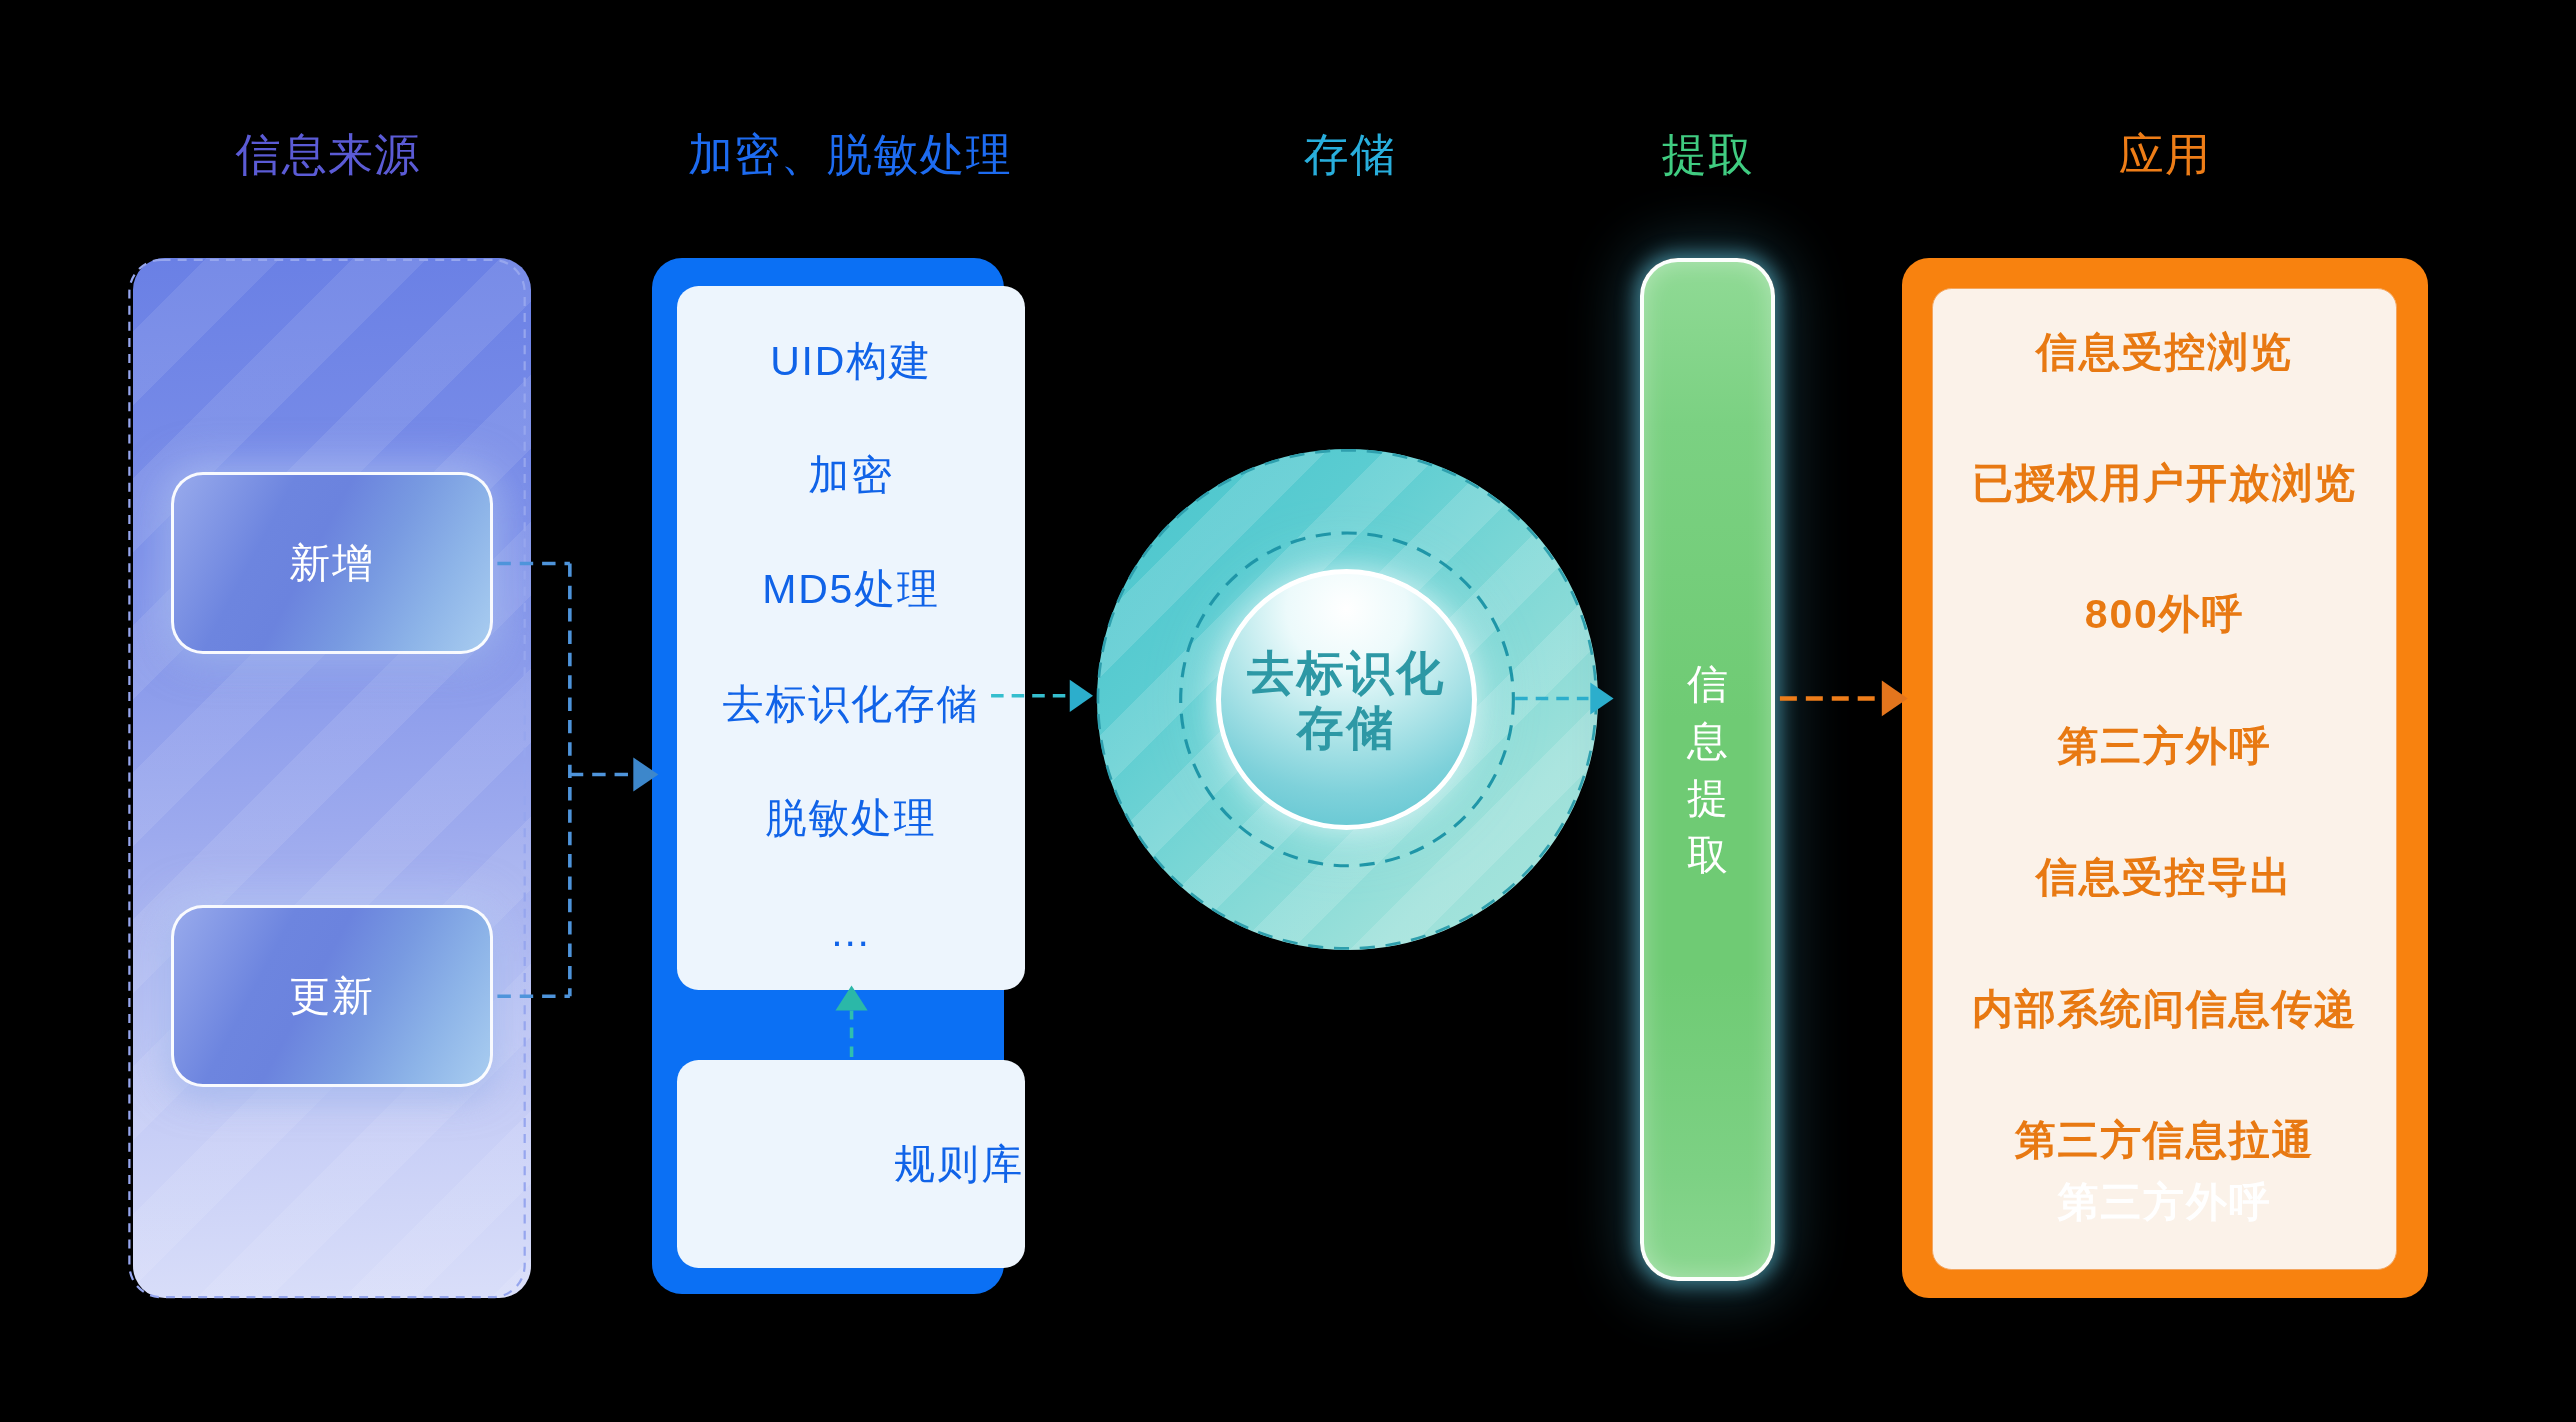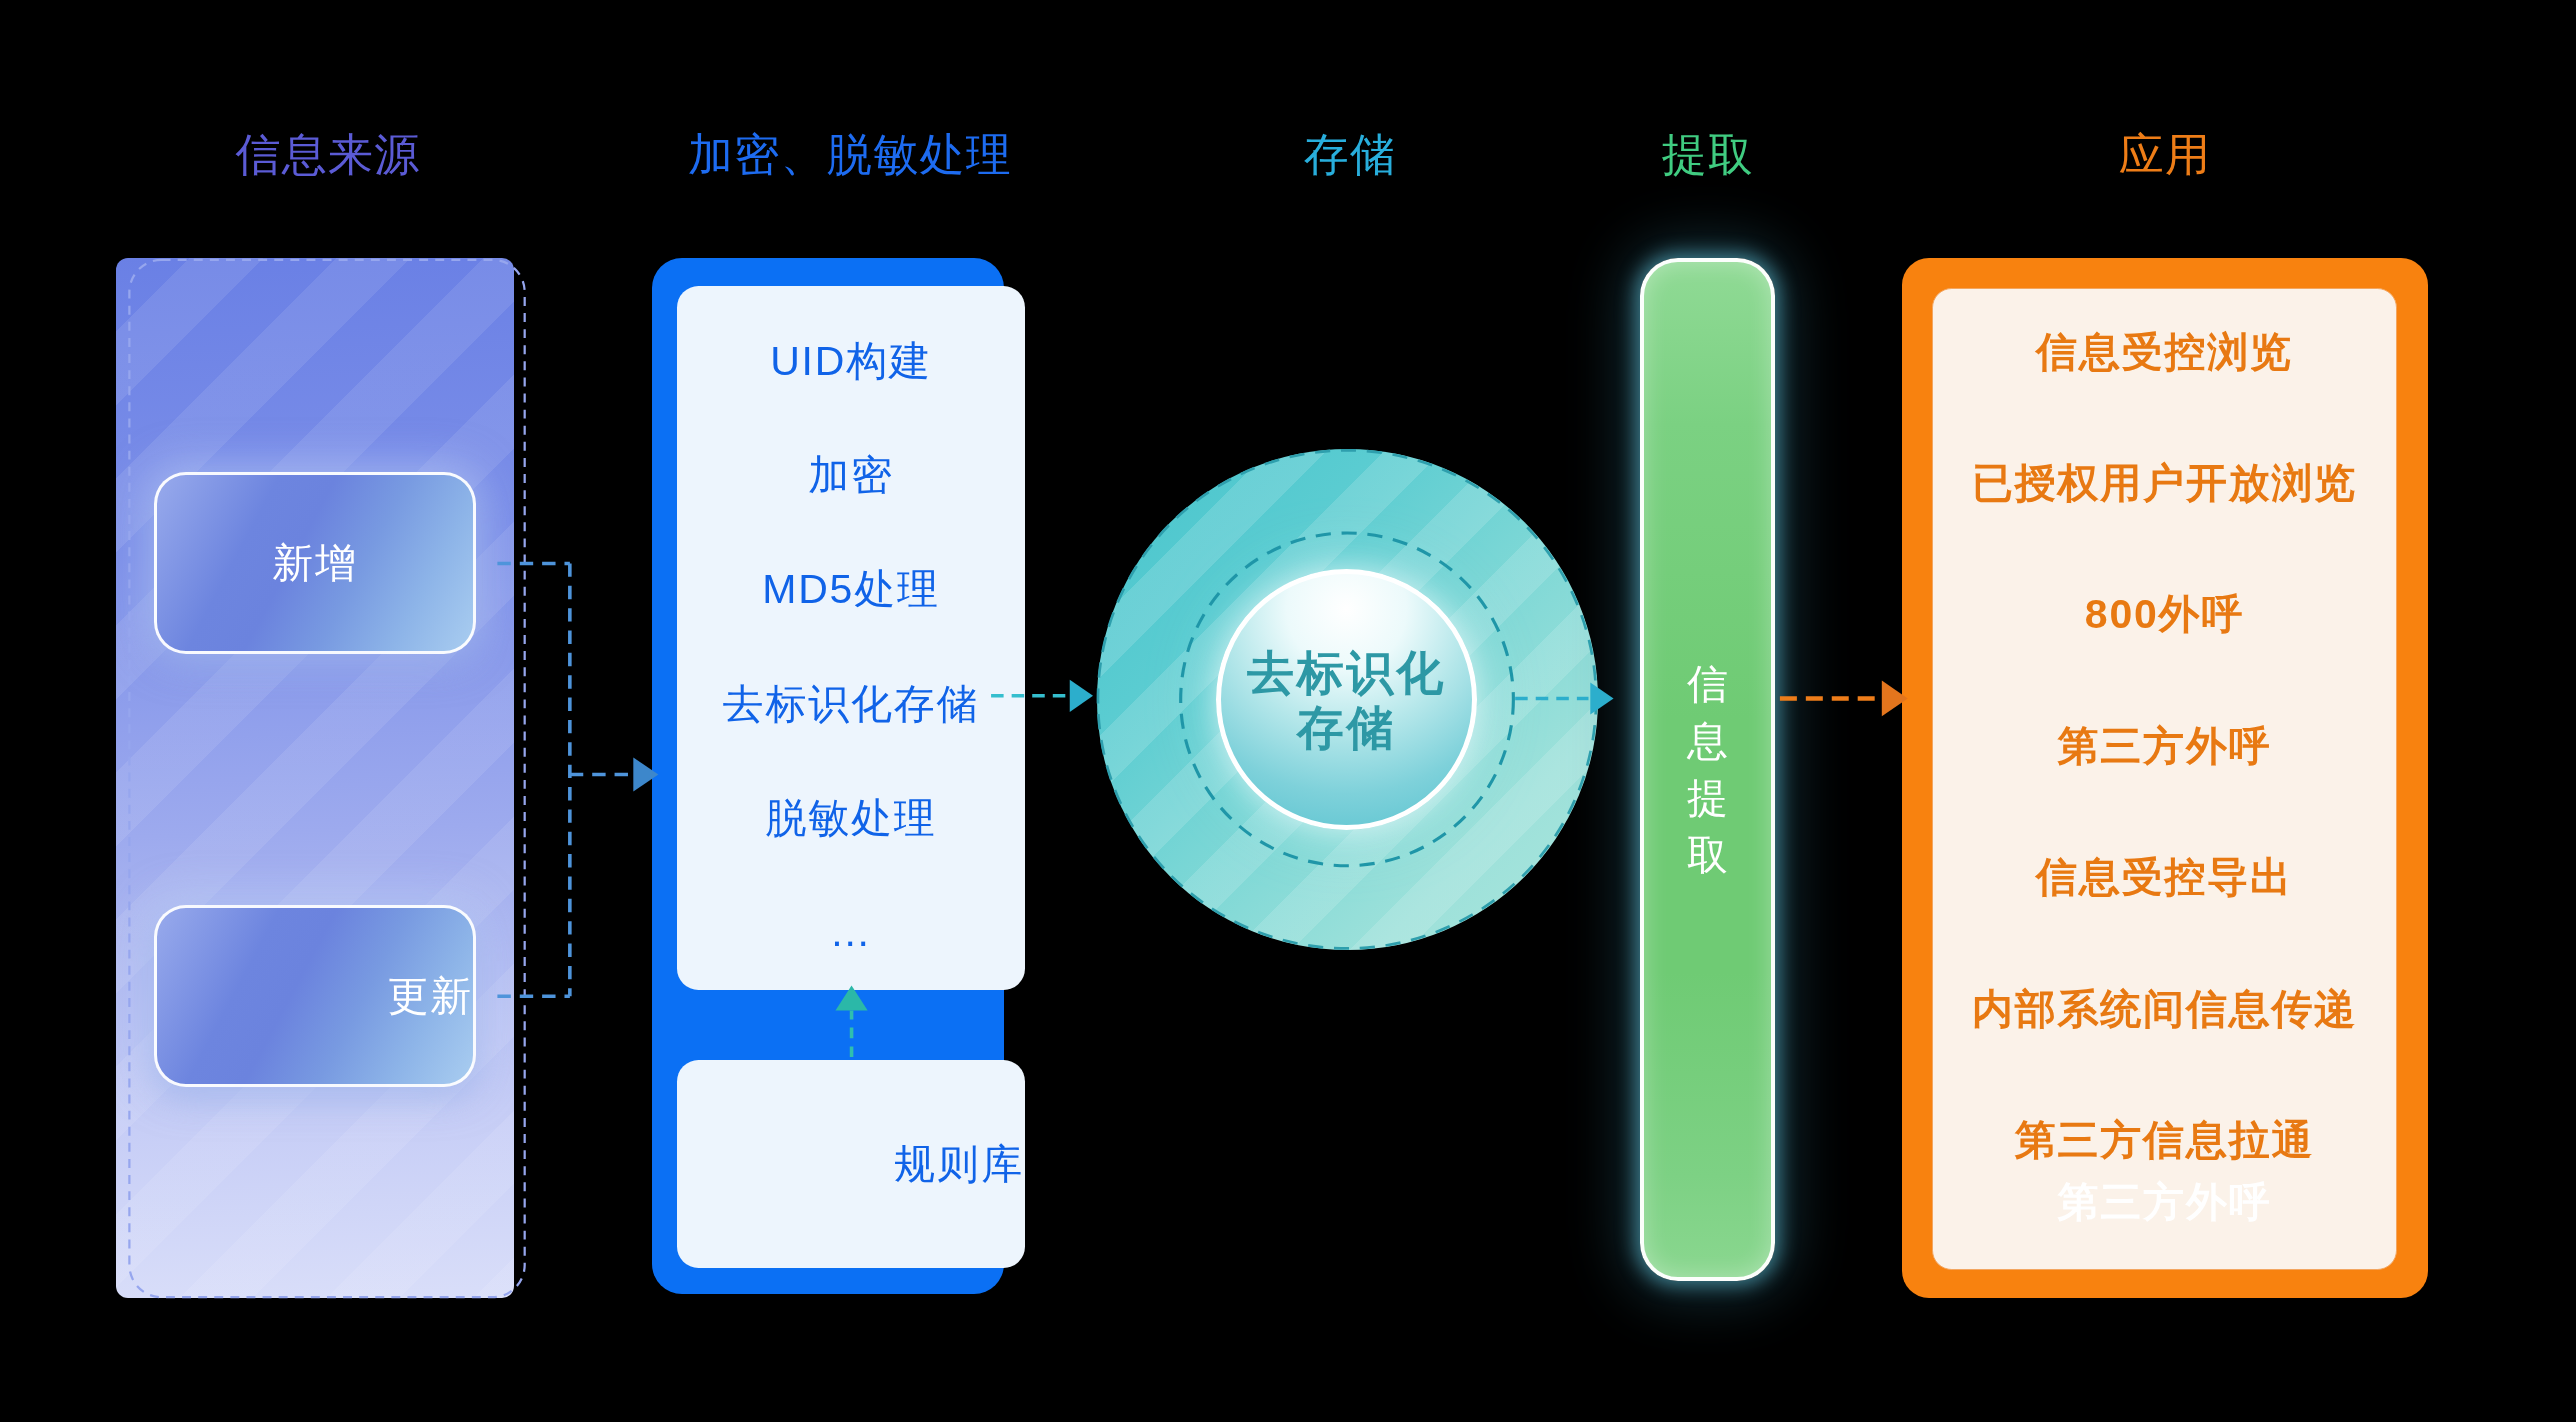--- a/index.html
+++ b/index.html
@@ -8,34 +8,34 @@
 
   
   .col-header{position:absolute;top:130px;transform:translateX(-50%);font-size:45px;font-weight:400;line-height:1.1;white-space:nowrap;letter-spacing:1.3px;}
   .hd-source{left:328px;color:#5B5BD5;}
   .hd-encrypt{left:850px;color:#1D6BF0;}
   .hd-storage{left:1350px;color:#28AEDC;}
   .hd-extract{left:1708px;color:#40CC81;}
   .hd-apply{left:2165px;color:#EE7D17;}
 
   
-  .source-panel{position:absolute;left:116px;top:258px;width:398px;height:1040px;border-radius:12px;
+  .source-panel{position:absolute;left:133px;top:258px;width:398px;height:1040px;border-radius:32px;
     box-sizing:border-box;
     background:linear-gradient(178deg,#6a80e5 0%,#7d90e9 28%,#9daaee 55%,#c6cdf6 82%,#d9def9 100%);
     overflow:hidden;}
   .source-panel .stripes{position:absolute;inset:0;
     background:repeating-linear-gradient(135deg,rgba(255,255,255,0) 0 52px,rgba(255,255,255,.09) 52px 104px);}
   .source-box{position:absolute;left:38px;width:322px;height:182px;border-radius:32px;box-sizing:border-box;
     border:3.6px solid rgba(255,255,255,.95);
     background:linear-gradient(118deg,#98aaec 0%,#6d85df 30%,#6b83de 44%,#789ae1 62%,#8db4e8 80%,#a9cdf0 100%);
     box-shadow:0 0 39px 7.2px rgba(200,218,252,.5), 0 9px 32px rgba(90,120,210,.4);
     display:flex;align-items:center;justify-content:center;
     color:#fff;font-size:41px;font-weight:500;letter-spacing:1.8px;}
   .box-add{top:214px;}
-  .box-update{top:647px;justify-content:flex-end;}
+  .box-update{top:647px;}
 
   
   .encrypt-panel{position:absolute;left:652px;top:258px;width:352px;height:1036px;border-radius:30px;background:#0B70F4;}
   .encrypt-steps{position:absolute;left:25px;top:28px;width:348px;height:704px;border-radius:21.5px;background:#EDF5FD;
     display:flex;flex-direction:column;justify-content:space-between;align-items:center;
     padding:55px 0 37px 0;box-sizing:border-box;}
   .encrypt-steps .step{color:#1063E8;font-size:41px;font-weight:500;line-height:1;letter-spacing:1.8px;}
   .rule-box{position:absolute;left:25px;top:802px;width:348px;height:208px;border-radius:21.5px;background:#EDF5FD;
     display:flex;align-items:center;justify-content:flex-end;color:#1063E8;font-size:41px;font-weight:500;letter-spacing:2.7px;}
 

